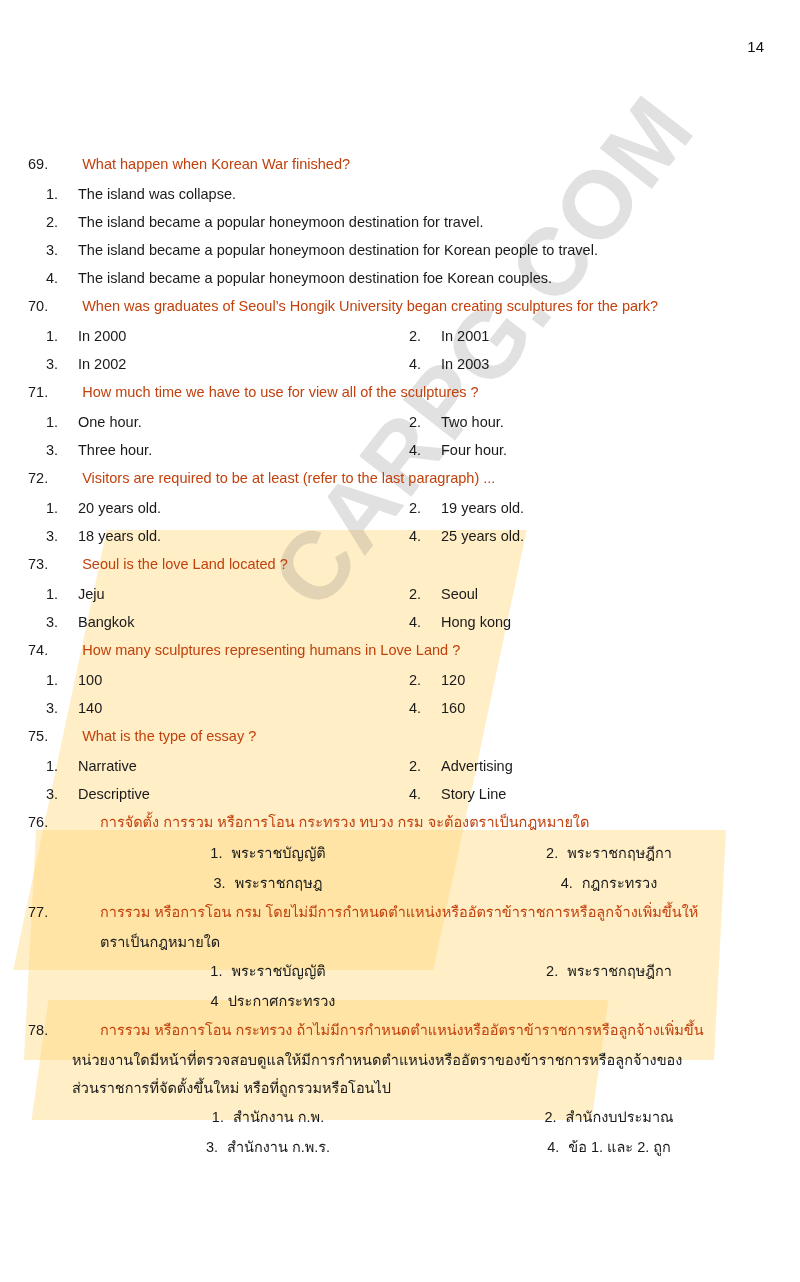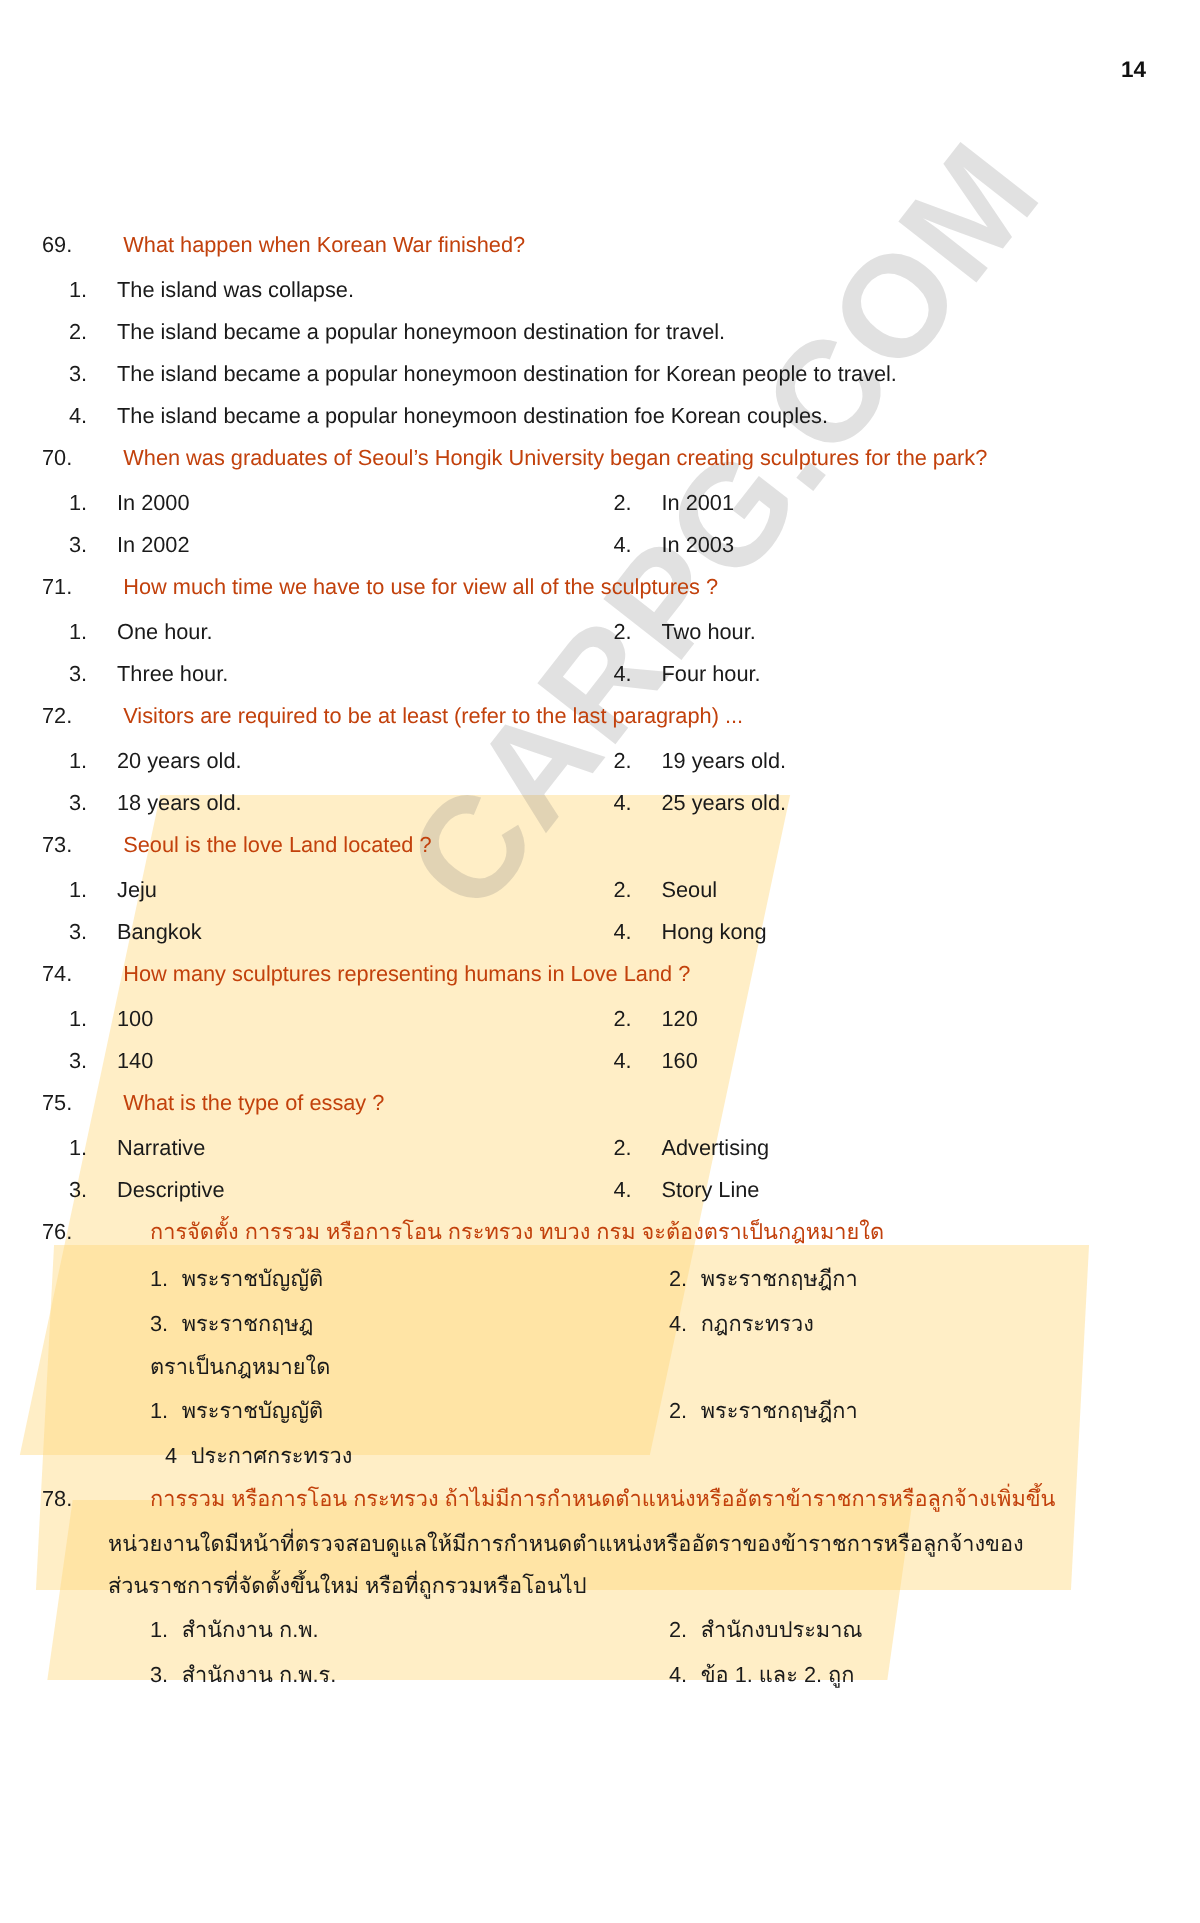--- a/index.html
+++ b/index.html
@@ -73,21 +73,21 @@
   }
   .content {
     position: relative;
     z-index: 2;
   }
   .page-number {
     position: absolute;
     right: 36px;
     top: 38px;
     font-size: 15px;
-    font-weight: bold;
+    font-weight: normal;
     color: #111;
   }
   .body-block {
     position: absolute;
     left: 28px;
     top: 150px;
     width: 744px;
   }
   .qrow {
     display: flex;
@@ -141,20 +141,21 @@
     color: #1a1a1a;
   }
   .indent-num {
     width: 44px;
     display: inline-block;
   }
   .thai-opts {
     padding-left: 72px;
     display: flex;
     flex-wrap: wrap;
+    text-align: center;
   }
   .thai-opts .opt {
     width: 50%;
     line-height: 30px;
     font-size: 14.5px;
     box-sizing: border-box;
   }
   .thai-opts .opt.second-col {
     padding-left: 10px;
   }
@@ -376,20 +377,24 @@
             <span style="margin-left:5px">พระราชกฤษฎ</span>
           </div>
           <div class="opt second-col">
             <span>4.</span>
             <span style="margin-left:5px">กฎกระทรวง</span>
           </div>
         </div>
       </div>
 
       <div>
+        <div class="qrow">
+          <span class="qnum indent-num">77.</span>
+          <span class="qtext thai">การรวม  หรือการโอน  กรม  โดยไม่มีการกำหนดตำแหน่งหรืออัตราข้าราชการหรือลูกจ้างเพิ่มขึ้นให้</span>
+        </div>
         <div class="cont-line">ตราเป็นกฎหมายใด</div>
         <div class="thai-opts">
           <div class="opt">
             <span>1.</span>
             <span style="margin-left:5px">พระราชบัญญัติ</span>
           </div>
           <div class="opt second-col">
             <span>2.</span>
             <span style="margin-left:5px">พระราชกฤษฎีกา</span>
           </div>

